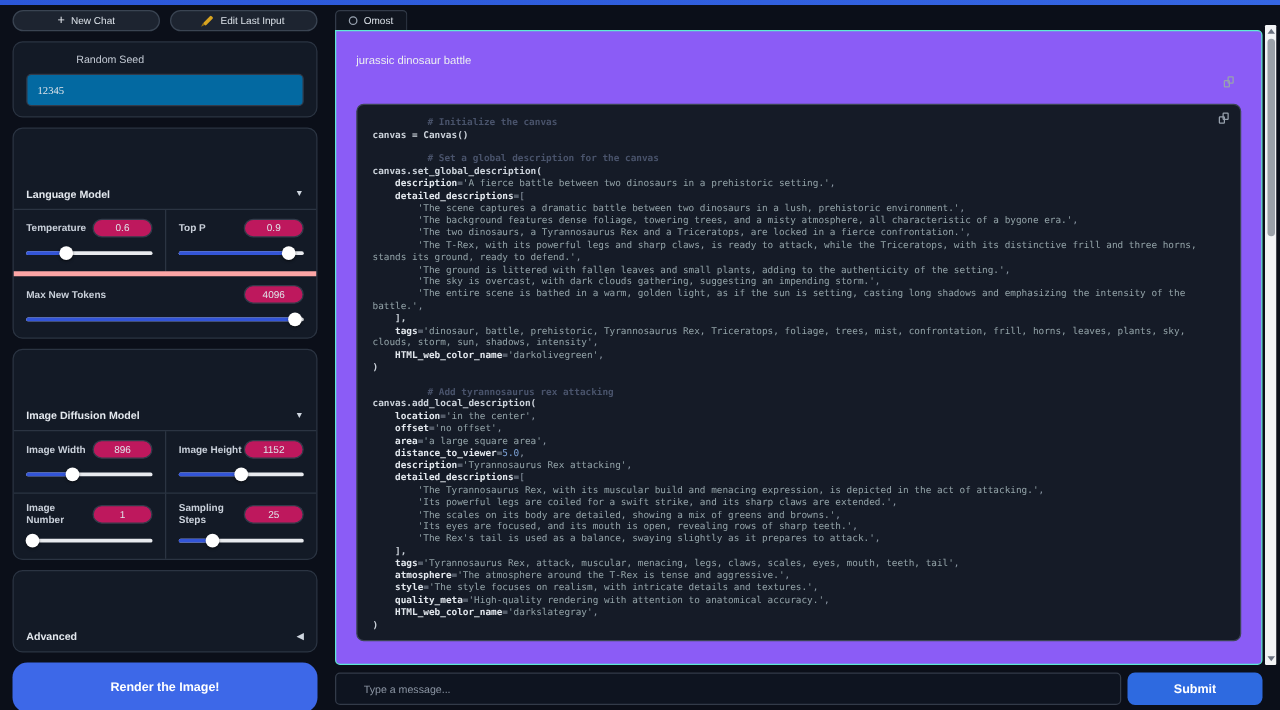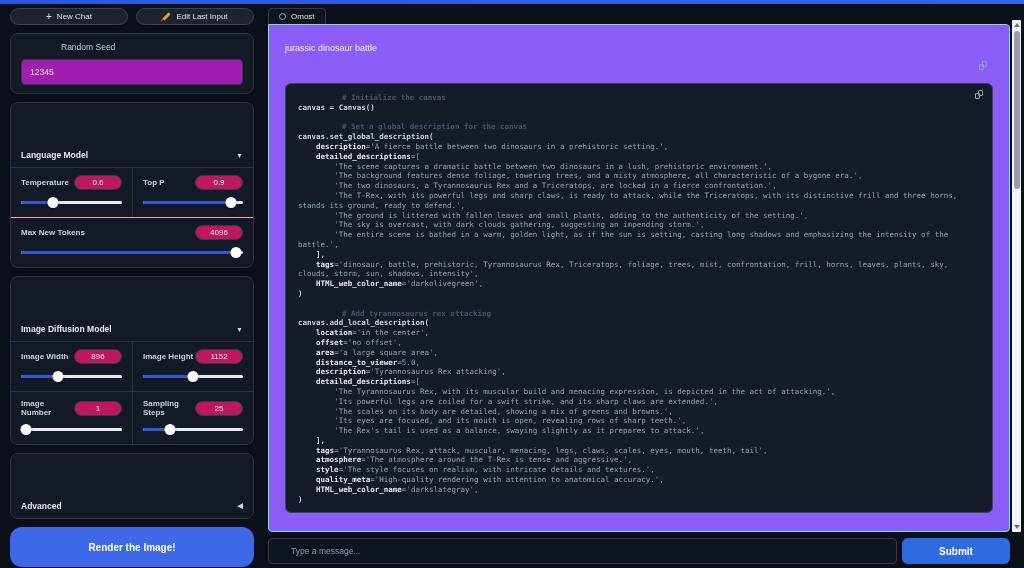--- a/index.html
+++ b/index.html
@@ -20,31 +20,31 @@
   .btn-row { display:flex; gap:8px; margin-bottom:8px; }
   .sbtn { flex:1; height:17px; background:#1d2430; border:1px solid #3a4452; border-radius:9px;
     color:#dbe1e8; font-size:8px; display:flex; align-items:center; justify-content:center; gap:5px; cursor:pointer; }
   .plus { font-size:10px; line-height:8px; color:#e8ecf1; }
   .pencil { display:inline-block; width:9px; height:3px; background:#d9a521; transform:rotate(-45deg); border-radius:1px; position:relative; }
   .pencil::after { content:''; position:absolute; left:-3px; top:0; border-top:1.5px solid transparent; border-bottom:1.5px solid transparent; border-right:3px solid #9a7210; }
 
   .card { background:#131a26; border:1px solid #2b3442; border-radius:8px; margin-bottom:8px; }
   .card.pad { padding:8px 10px; }
   .card-label { font-size:8.5px; color:#c3cad4;padding-left:40px; }
-  .seed-input { display:block; width:100%; margin-top:7px; height:21px; background:#a21caf;
+  .seed-input { display:block; width:100%; margin-top:7px; height:21px; background:#0369a1;
     border:1px solid #323b4a; border-radius:4px; color:#dfe4ea; font-size:8.5px; padding:12px 8px;
-    font-family:Liberation Sans, sans-serif; }
+    font-family:Liberation Serif, serif; }
 
   .acc-head { display:flex; align-items:center; justify-content:space-between; padding:7px 10px;
     font-size:8.5px; font-weight:bold; color:#e3e8ee; cursor:pointer;margin-top:40px; }
   .caret { font-size:7px; color:#cfd6df; }
   .grid { border-top:1px solid #2b3442; display:flex; flex-wrap:wrap; }
   .cell { width:50%; padding:7px 10px 9px; }
   .cell.r { border-left:1px solid #2b3442; }
-  .cell.full { width:100%; border-top:1px solid #fca5a5; }
+  .cell.full { width:100%; border-top:4px solid #fca5a5; }
   .cell.bb { border-bottom:1px solid #2b3442; }
   .ctl-row { display:flex; align-items:center; justify-content:space-between; }
   .ctl-label { font-size:8px; color:#c9d0da; font-weight:bold; }
   .numbox { width:48px; height:15px; background:#be185d; border:1px solid #323b4a; border-radius:8px;
     color:#dfe4ea; font-size:8px; text-align:center; font-family:"Liberation Sans",sans-serif; }
   .slider { position:relative; height:12px; margin-top:6px; cursor:pointer; }
   .slider .track { position:absolute; top:5px; left:0; right:0; height:3px; background:#e8eaee; border-radius:2px; }
   .slider .fill { position:absolute; top:5px; left:0; height:3px; background:#3355d8; border-radius:2px; }
   .slider .thumb { position:absolute; top:1px; width:11px; height:11px; background:#ffffff;
     border-radius:50%; transform:translateX(-50%); box-shadow:0 1px 2px rgba(0,0,0,.5); }

